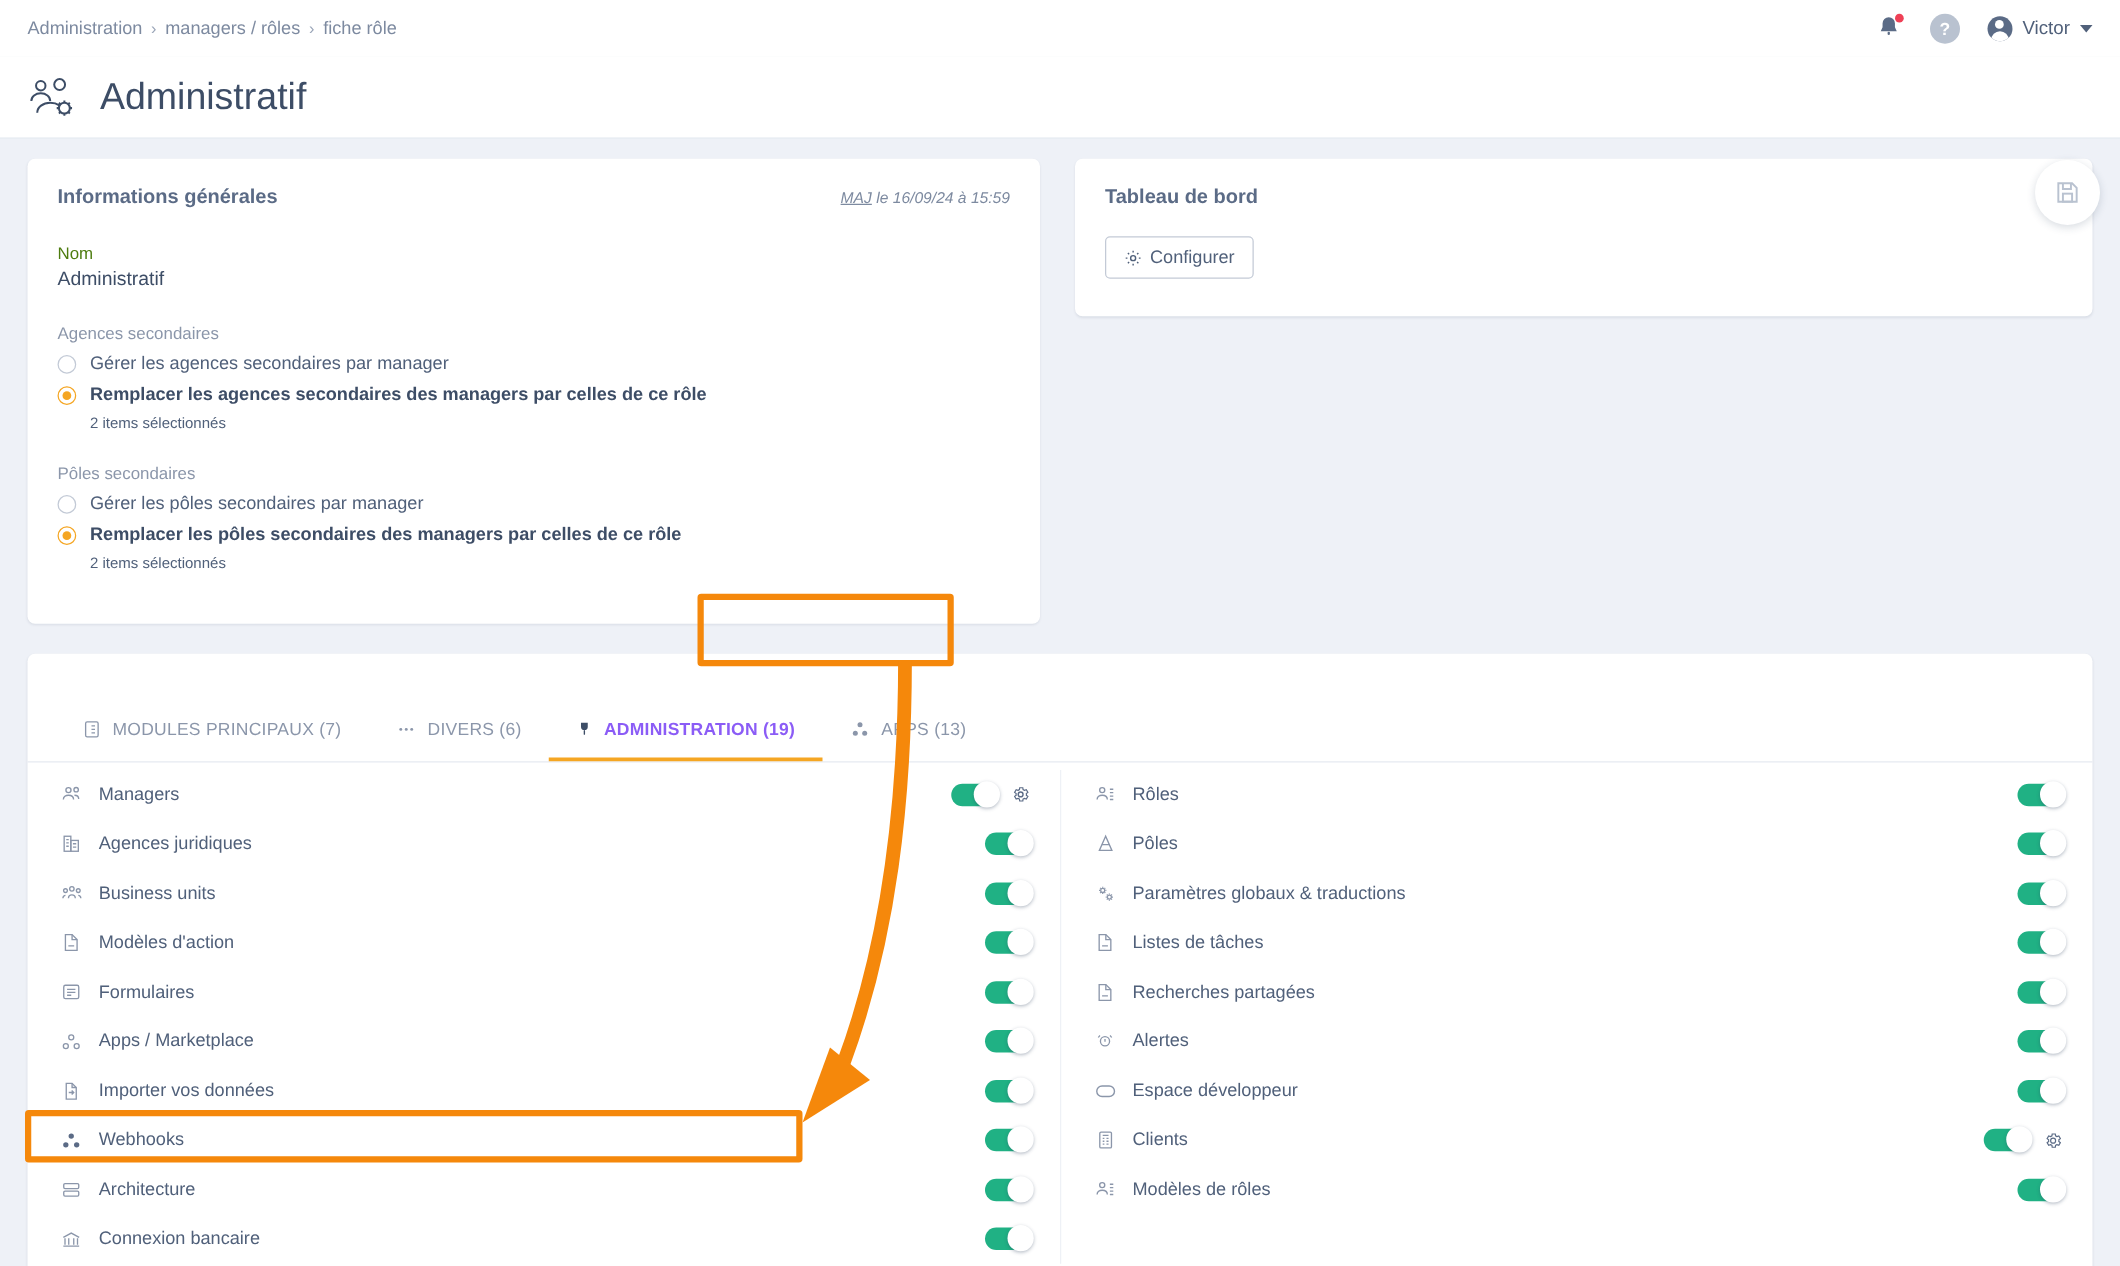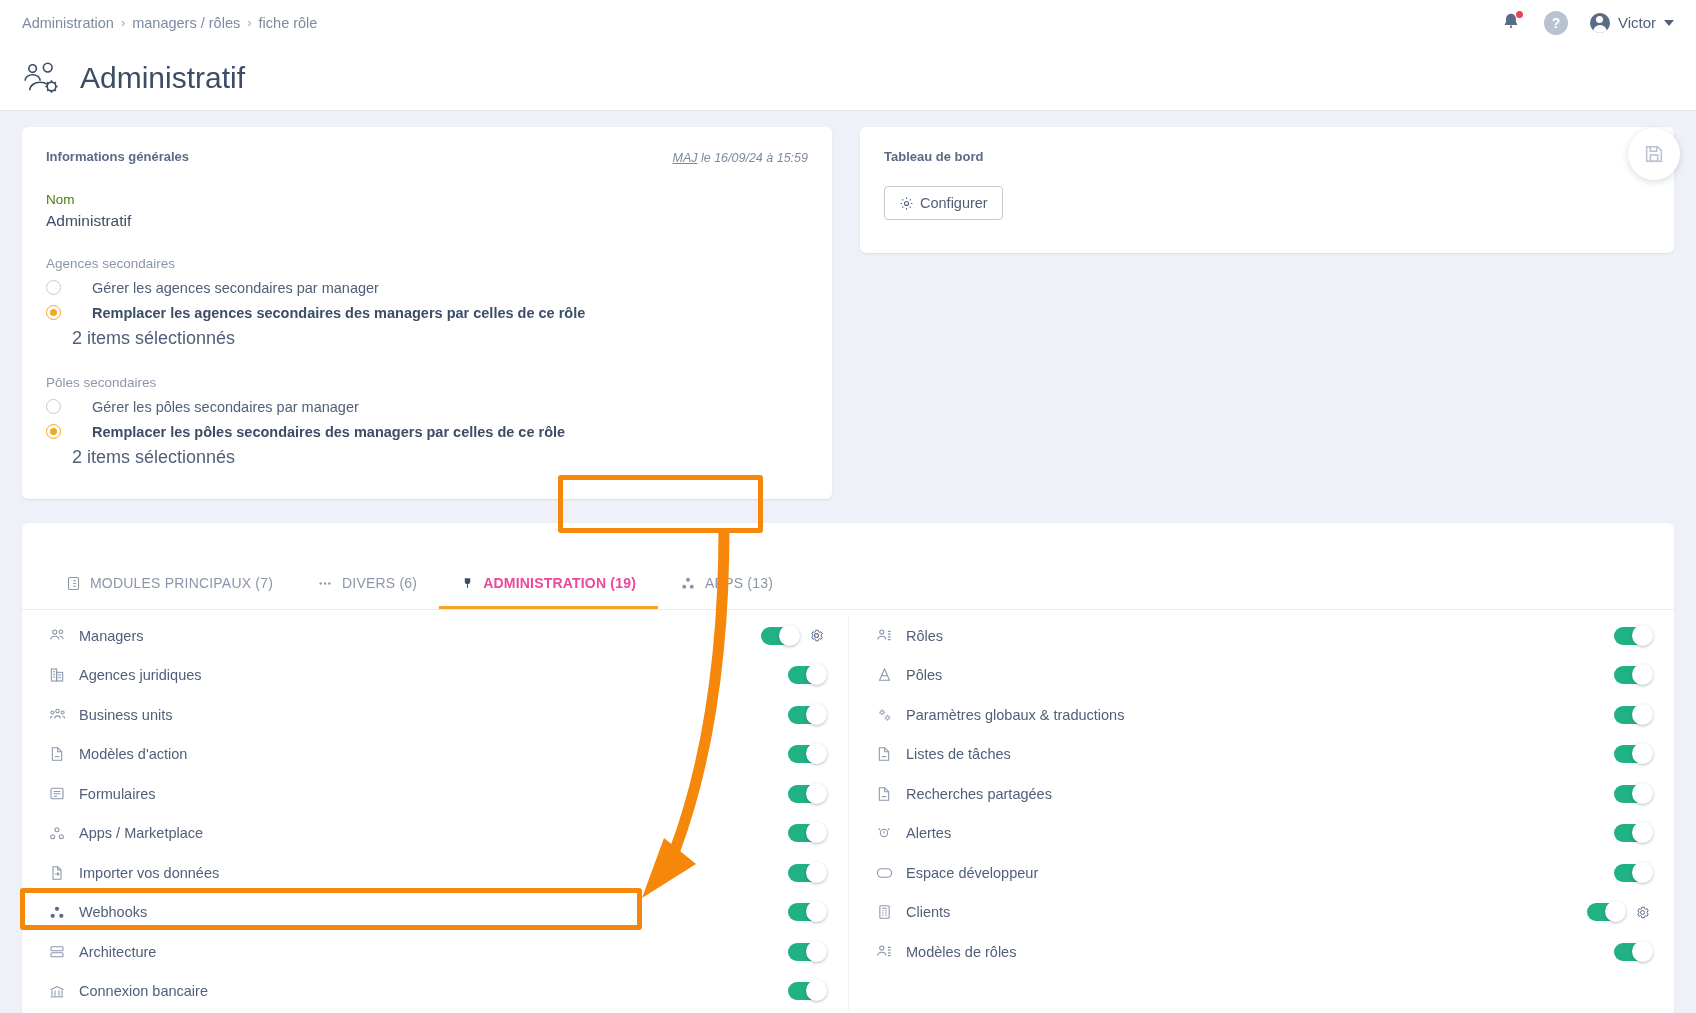--- a/index.html
+++ b/index.html
@@ -66,46 +66,46 @@
   .content { padding:16px 22px 0 22px; }
   .row-top { display:flex; gap:28px; align-items:flex-start; }
 
   .card {
     background:#fff; border-radius:6px;
     box-shadow:0 1px 2px rgba(40,60,90,.10);
   }
   .card-left { width:810px; min-height:372px; padding:22px 24px; position:relative; }
   .card-right { flex:1; height:126px; padding:22px 24px; }
 
-  .card-title { font-size:13px; font-weight:bold; color:#5b6b86; }
+  .card-title { font-size:16px; font-weight:bold; color:#5b6b86; }
   .maj {
     position:absolute; right:24px; top:24px;
     font-size:12.5px; font-style:italic; color:#7d8aa0;
   }
   .maj u { text-decoration:underline; }
 
   .field-label { font-size:13.5px; color:#4d7c0f; margin-top:28px; }
   .field-value { font-size:15.5px; color:#3d4d66; margin-top:5px; }
 
   .group-label { font-size:13.5px; color:#8b96aa; margin-top:26px; }
 
-  .radio-row { display:flex; margin-top:9px; cursor:pointer;gap:20px; }
+  .radio-row { display:flex; align-items:center; margin-top:9px; cursor:pointer; }
   .radio {
     width:15px; height:15px; border-radius:50%;
     border:1.5px solid #c3cad6; background:#fff;
     margin-right:11px; flex:0 0 auto; position:relative;
   }
   .radio.checked { border-color:#f5a623; }
   .radio.checked::after{
     content:""; position:absolute; top:3px; left:3px;
     width:7px; height:7px; border-radius:50%; background:#f5a623;
   }
   .radio-label { font-size:14.5px; color:#50607a; }
   .radio-row.selected .radio-label { font-weight:bold; color:#3d4d66; }
-  .sub-note { font-size:18px; color:#50607a; margin:7px 0 0 26px; }
+  .sub-note { font-size:12px; color:#50607a; margin:7px 0 0 26px; }
 
   .btn-configurer {
     margin-top:22px;
     display:inline-flex; align-items:center; gap:6px;
     border:1px solid #c3cad6; background:#fff;
     border-radius:4px; padding:8px 14px;
     font-size:14.5px; color:#50607a; cursor:pointer;
     font-family:"Liberation Sans", sans-serif;
   }
 
@@ -127,21 +127,21 @@
   }
   .tab {
     display:flex; align-items:center; gap:9px;
     padding:17px 22px 15px 22px;
     font-size:14px; letter-spacing:.2px;
     color:#8b96aa; cursor:pointer; white-space:nowrap;
     border-bottom:3px solid transparent;
     position:relative;
     margin-top:35px;
   }
-  .tab.active { color:#ec4899; font-weight:bold; border-bottom-color:#f5a623;text-align:right; }
+  .tab.active { color:#8b5cf6; font-weight:bold; border-bottom-color:#f5a623;text-align:right; }
 
   
   .grid { display:flex; padding:6px 0 0 0; }
   .col { width:50%; padding:0 24px; }
   .col.right { border-left:1px solid #eef1f6; }
   .trow {
     display:flex; align-items:center;
     height:39.5px;
   }
   .trow .ricon { width:22px; display:flex; align-items:center; justify-content:center; margin-right:11px; }

